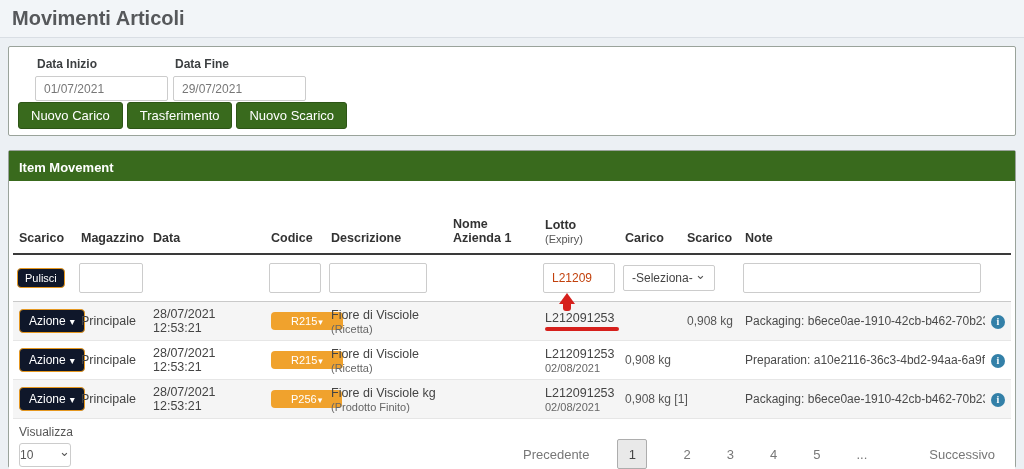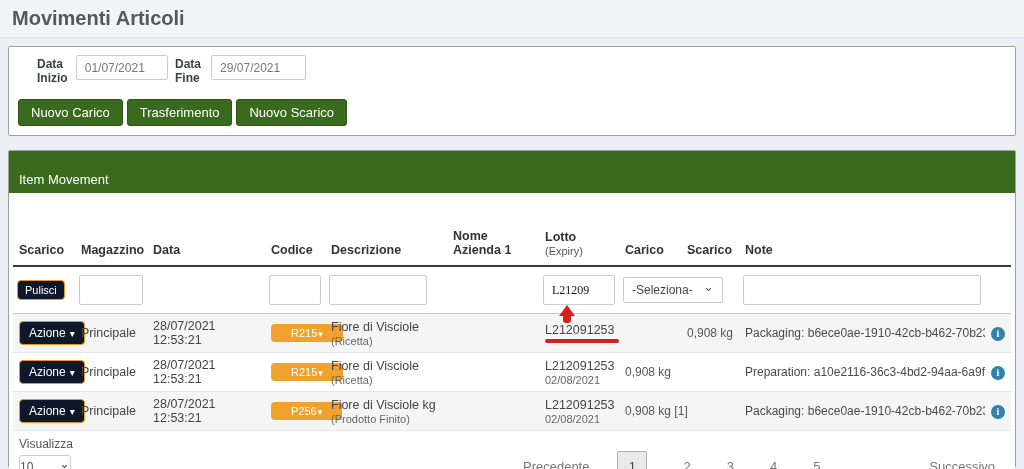--- a/index.html
+++ b/index.html
@@ -27,71 +27,71 @@
 
   
   .panel {
     background: #fff;
     border: 1px solid #9aa39b;
     border-radius: 2px;
   }
   .filter-panel { margin-top: 8px; padding: 8px 8px 12px 8px; height: 90px; }
 
   .date-fields { display: flex; gap: 5px; padding-left: 18px; }
-  .field-group { display: flex; flex-direction: row; width: 133px; }
+  .field-group { display: flex; flex-direction: column; width: 133px; }
   .field-label { font-size: 12px; font-weight: 700; color: #3c3f41; margin: 2px 0 5px 2px; }
   .text-input {
     border: 1px solid #ccc;
     border-radius: 2px;
     height: 25px;
     font-size: 12px;
     color: #777;
     padding: 0 8px;
     font-family: "Liberation Sans", sans-serif;
     width: 100%;
     background: #fff;
   }
-  .green-buttons { display: flex; gap: 4px; margin-top: 9px; padding-left: 1px; }
+  .green-buttons { display: flex; gap: 4px; margin-top: 1px; padding-left: 1px; }
   .btn-green {
     background: #396a1d;
     border: 1px solid #2d5516;
     color: #fff;
     font-size: 13px;
     padding: 5px 12px;
     border-radius: 3px;
     cursor: pointer;
     font-family: "Liberation Sans", sans-serif;
   }
 
   
   .table-panel { margin-top: 14px; height: 318px; position: relative; }
   .panel-header {
     background: #396a1d;
     color: #fff;
-    font-weight: 400;
+    font-weight: 700;
     font-size: 13px;
-    padding: 21px 10px 6px;
+    padding: 9px 10px 6px;
   }
   .panel-body { background: #fff; padding: 0 4px; }
 
   table { width: 100%; border-collapse: collapse; table-layout: fixed; }
   th {
     text-align: left;
     font-size: 12.5px;
     font-weight: 700;
     color: #333;
     padding: 36px 4px 8px 6px;
     vertical-align: bottom;
     border-bottom: 2px solid #3a3a3a;
   }
   th .sub { display: block; font-weight: 400; font-size: 11px; color: #555; margin-top: 1px; }
   td { padding: 5px 4px 5px 6px; vertical-align: middle; font-size: 12.5px; color: #444; }
 
   tr.filter-row td { padding: 8px 4px; border-bottom: 1px solid #c9c9c9; background: #fff; }
-  tr.filter-row .text-input { height: 30px; color: #0f172a; font-family: Liberation Serif, serif; }
+  tr.filter-row .text-input { height: 30px; color: #c2410c; }
   .lotto-cell-filter { position: relative; }
 
   .fake-select {
     border: 1px solid #ccc;
     border-radius: 2px;
     height: 26px;
     display: flex;
     align-items: center;
     justify-content: space-between;
     padding: 0 8px;
@@ -288,21 +288,21 @@
             <td><input class="text-input" type="text" style=""></td>
             <td></td>
             <td><input class="text-input" type="text" style=""></td>
             <td><input class="text-input" type="text" style="width: 86%;"></td>
             <td></td>
             <td class="lotto-cell-filter">
               <input class="text-input" type="text" value="L21209" style="">
               <div class="red-arrow"></div>
             </td>
             <td colspan="2">
-              <div class="fake-select" style="width:100px">
+              <div class="fake-select" style="width:92px">
                 <span>-Seleziona-</span>
                 <span class="chevron"></span>
               </div>
             </td>
             <td><input class="text-input" type="text" style=""></td>
             <td></td>
           </tr>
 
           <tr class="data-row odd">
             <td><button class="btn-orange"><span>Azione</span><span class="caret"></span></button></td>

